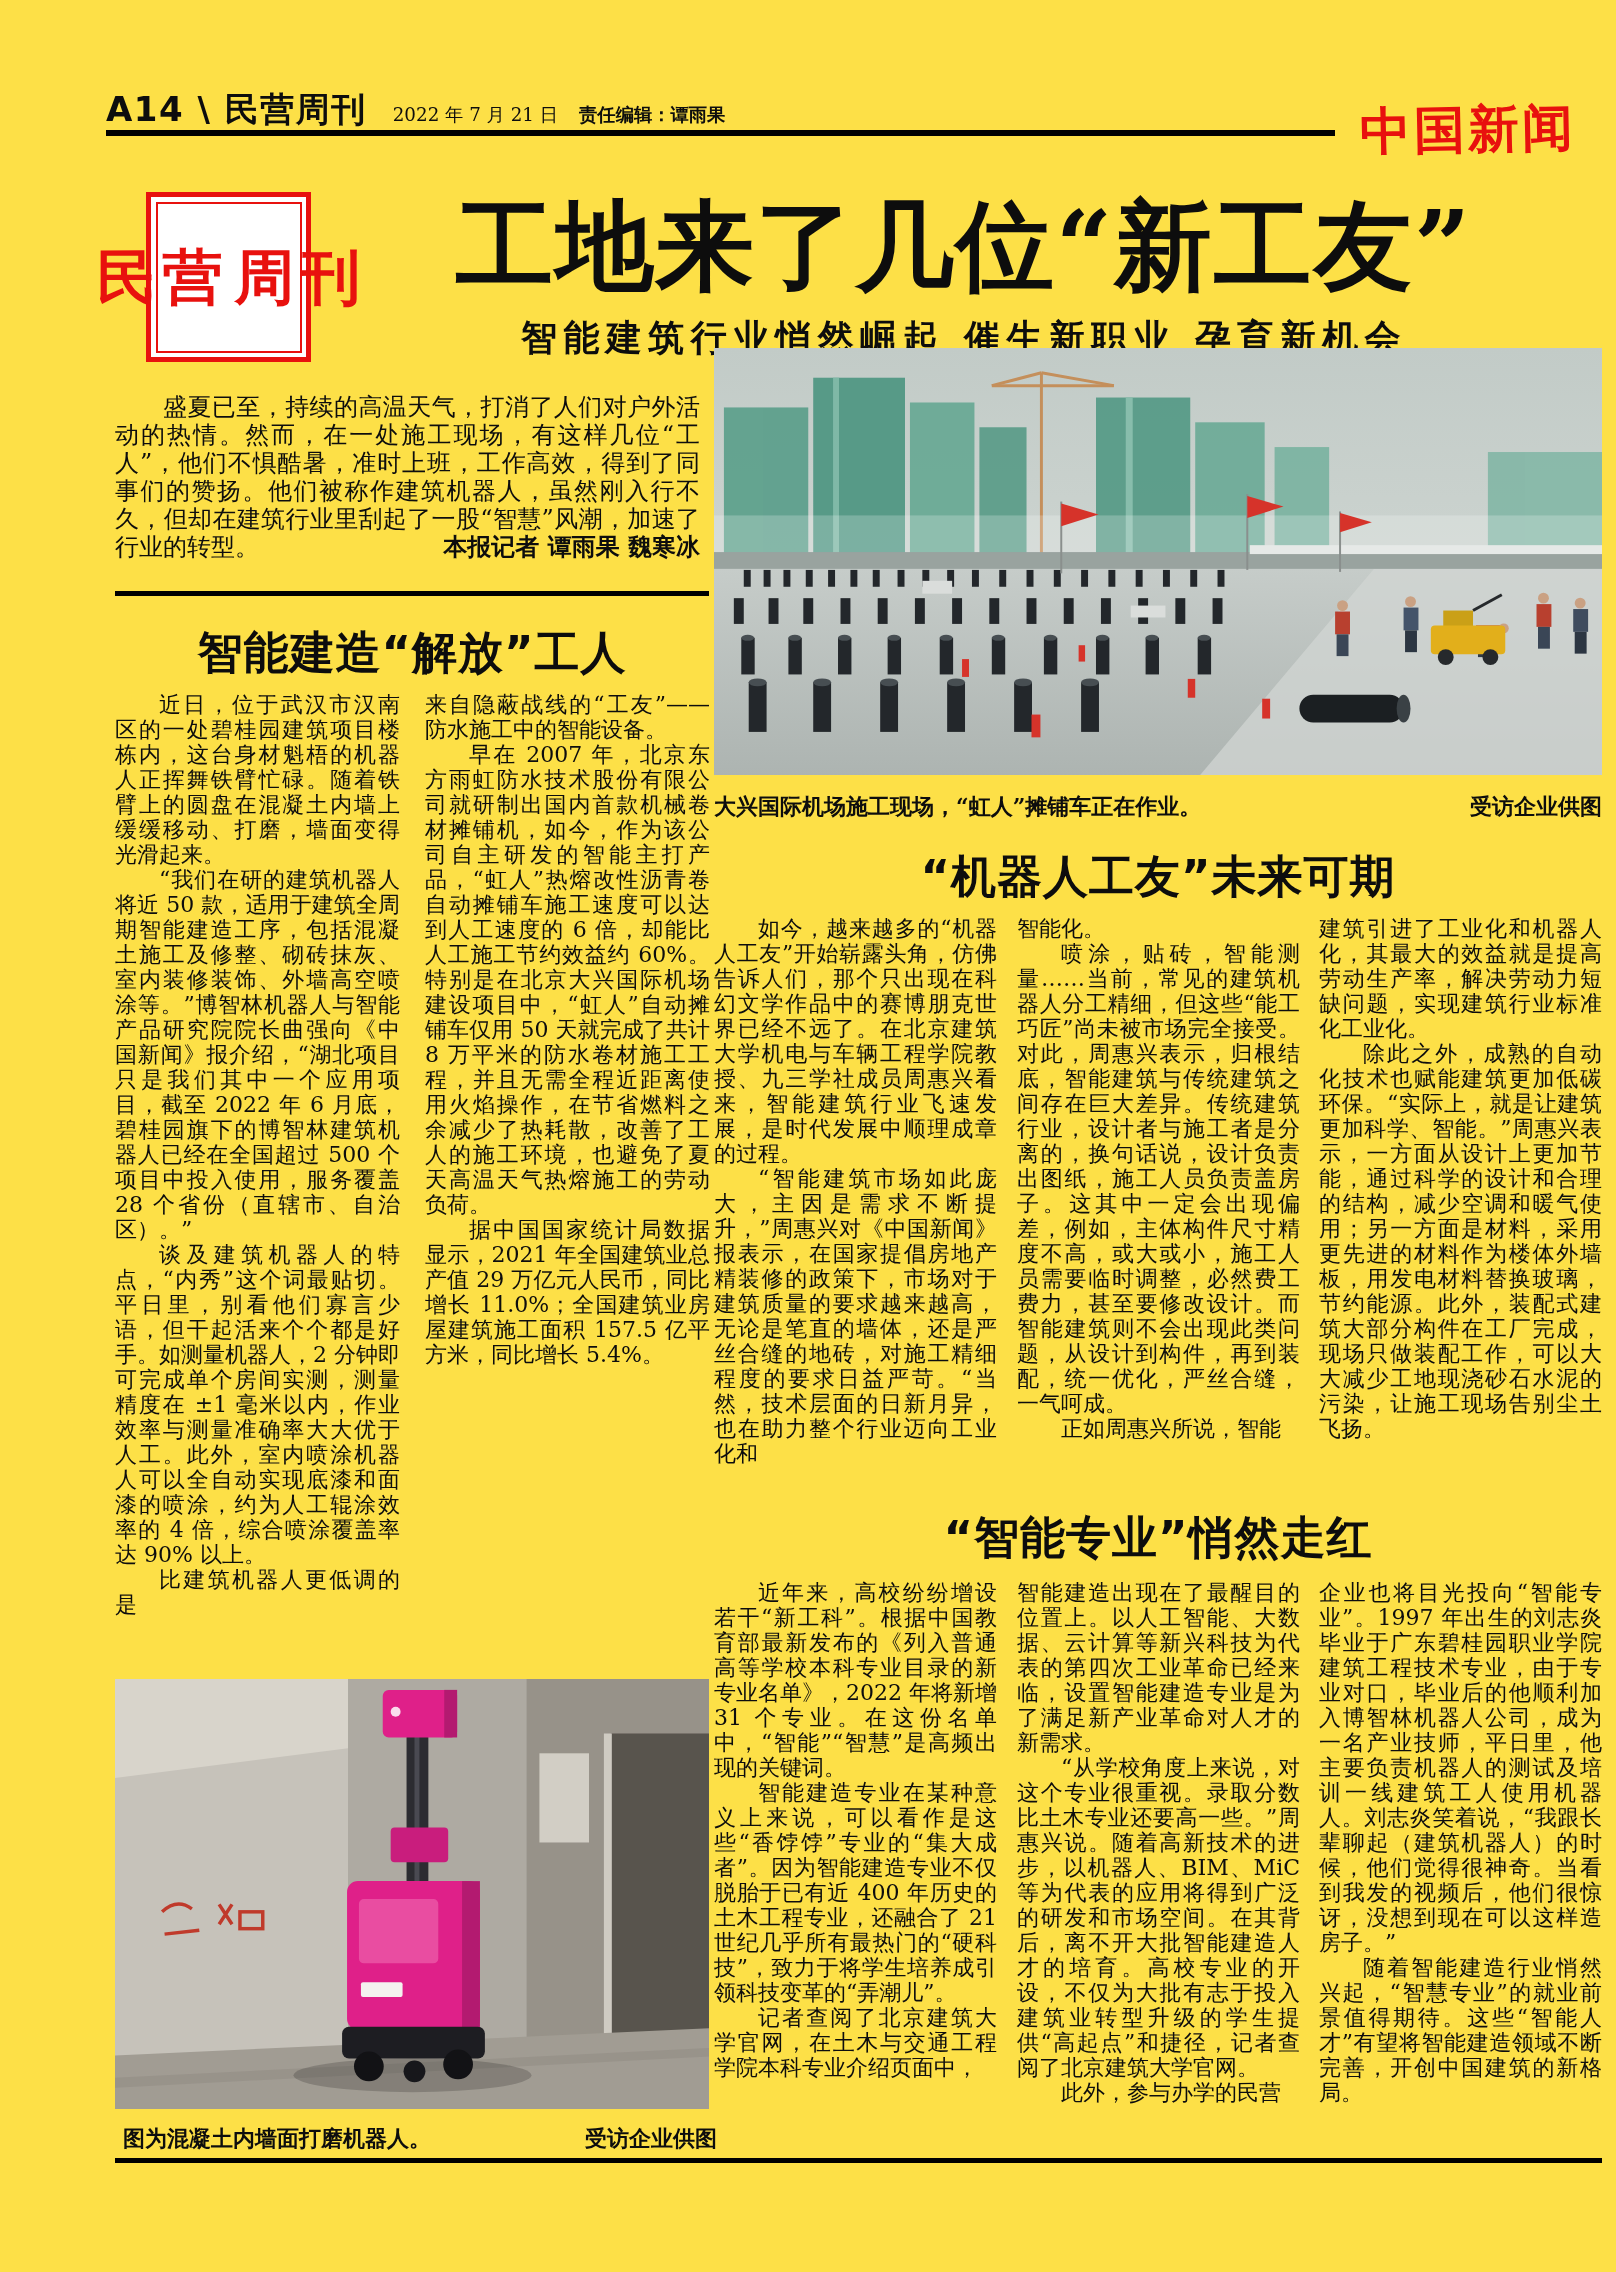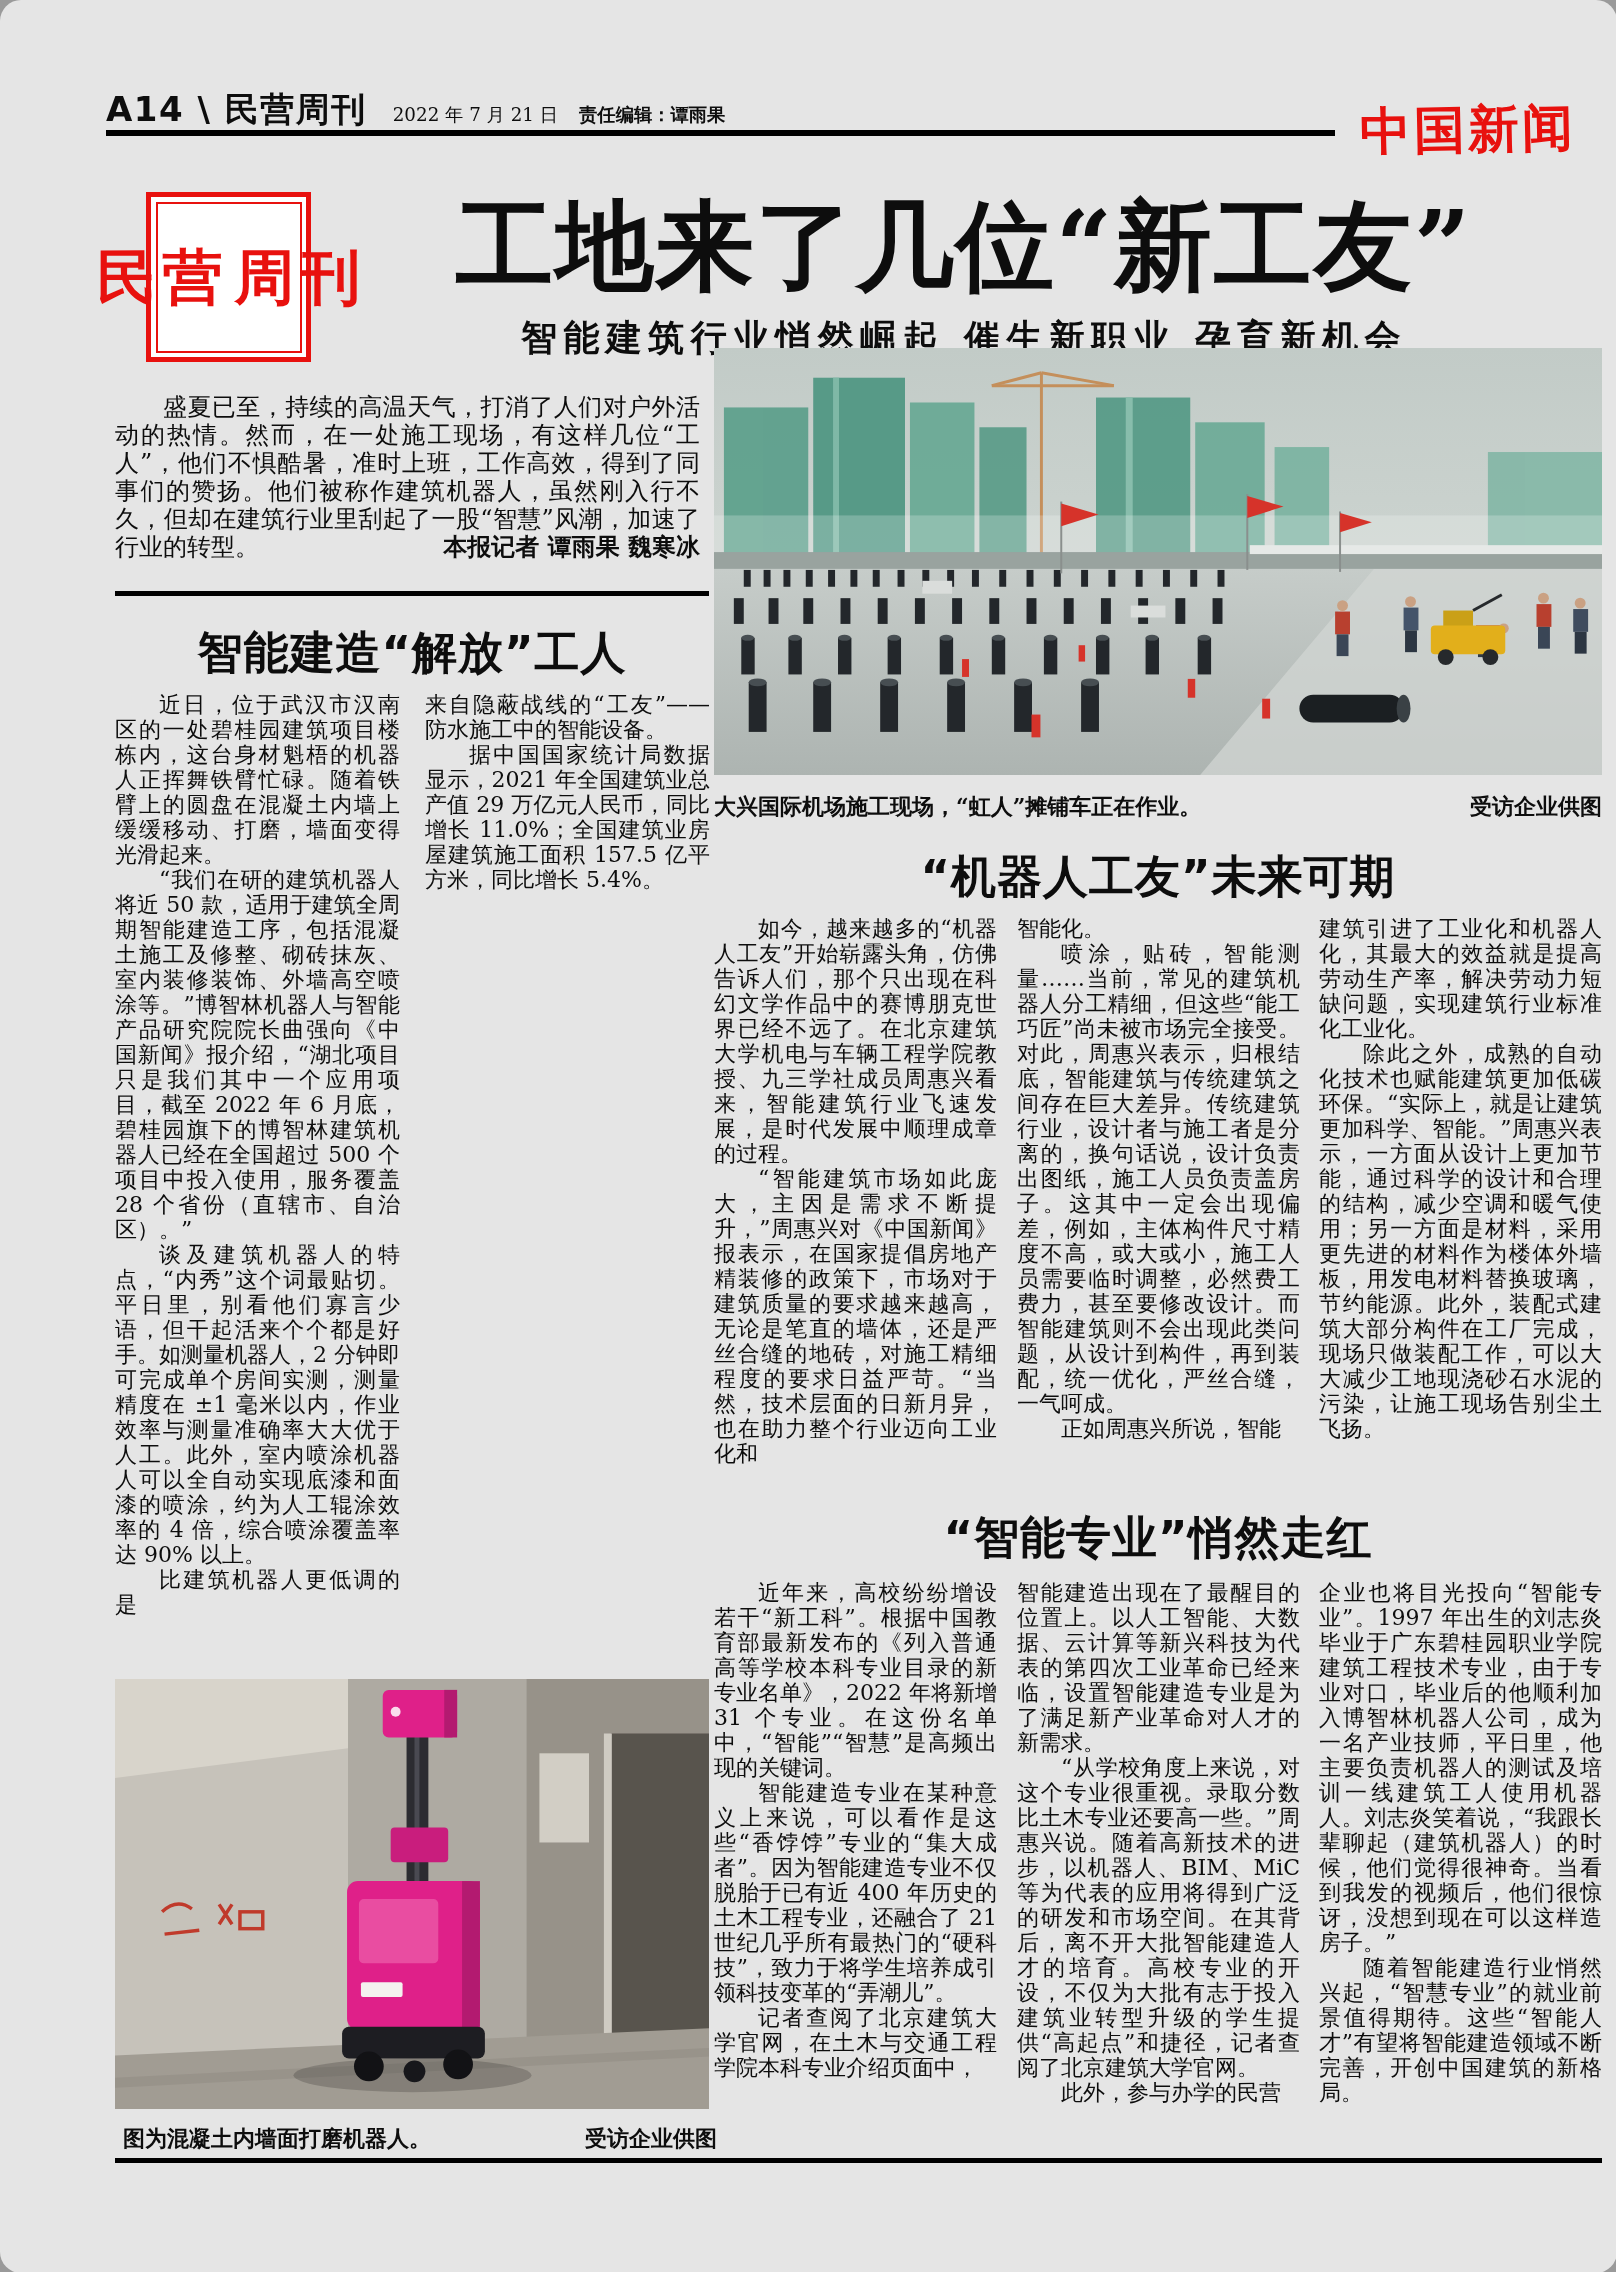--- a/index.html
+++ b/index.html
@@ -1,21 +1,20 @@
 <!DOCTYPE html>
 <html style="font-size:8px"><head>
 <meta charset="utf-8">
 <style>
   * { box-sizing: border-box; }
   html,body { margin:0; padding:0; background:#9a9a9a; }
   .page {
     position:relative; width:1617px; height:2273px; margin:0 auto;
-    background:#e5e5e5; color:#0d0d0d; overflow:hidden;
+    background:#fde047; color:#0d0d0d; overflow:hidden;
     font-family:"DejaVu Serif","Liberation Serif",serif;
-    border-radius:21px;
   }
   
   .hdr-row { position:absolute; left:106px; top:87px; display:flex; align-items:baseline; }
   .hdr-edition { font-family:"DejaVu Sans","Liberation Sans",sans-serif; font-weight:bold; font-size:34px; letter-spacing:1.5px; }
   .hdr-date { font-size:18.3px; margin-left:26px; }
   .hdr-editor { font-size:18.3px; margin-left:21px; font-weight:bold; }
   .hdr-rule { position:absolute; left:106px; top:130px; width:1229px; height:5.5px; background:#000; }
   .hdr-logo { position:absolute; left:1360px; top:96px; font-size:51px; font-weight:bold;
               color:#e8110e; letter-spacing:3px; transform:rotate(-1.2deg); }
   
@@ -269,20 +268,21 @@
 
   <div class="sec-head" id="h1">智能建造“解放”工人</div>
   <div class="col" id="s1c1">
     <p>近日，位于武汉市汉南区的一处碧桂园建筑项目楼栋内，这台身材魁梧的机器人正挥舞铁臂忙碌。随着铁臂上的圆盘在混凝土内墙上缓缓移动、打磨，墙面变得光滑起来。</p>
     <p>“我们在研的建筑机器人将近 50 款，适用于建筑全周期智能建造工序，包括混凝土施工及修整、砌砖抹灰、室内装修装饰、外墙高空喷涂等。”博智林机器人与智能产品研究院院长曲强向《中国新闻》报介绍，“湖北项目只是我们其中一个应用项目，截至 2022 年 6 月底，碧桂园旗下的博智林建筑机器人已经在全国超过 500 个项目中投入使用，服务覆盖 28 个省份（直辖市、自治区）。”</p>
     <p>谈及建筑机器人的特点，“内秀”这个词最贴切。平日里，别看他们寡言少语，但干起活来个个都是好手。如测量机器人，2 分钟即可完成单个房间实测，测量精度在 ±1 毫米以内，作业效率与测量准确率大大优于人工。此外，室内喷涂机器人可以全自动实现底漆和面漆的喷涂，约为人工辊涂效率的 4 倍，综合喷涂覆盖率达 90% 以上。</p>
     <p>比建筑机器人更低调的是</p>
   </div>
   <div class="col" id="s1c2">
     <p class="cont">来自隐蔽战线的“工友”——防水施工中的智能设备。</p>
+    <p>早在 2007 年，北京东方雨虹防水技术股份有限公司就研制出国内首款机械卷材摊铺机，如今，作为该公司自主研发的智能主打产品，“虹人”热熔改性沥青卷自动摊铺车施工速度可以达到人工速度的 6 倍，却能比人工施工节约效益约 60%。特别是在北京大兴国际机场建设项目中，“虹人”自动摊铺车仅用 50 天就完成了共计 8 万平米的防水卷材施工工程，并且无需全程近距离使用火焰操作，在节省燃料之余减少了热耗散，改善了工人的施工环境，也避免了夏天高温天气热熔施工的劳动负荷。</p>
     <p>据中国国家统计局数据显示，2021 年全国建筑业总产值 29 万亿元人民币，同比增长 11.0%；全国建筑业房屋建筑施工面积 157.5 亿平方米，同比增长 5.4%。</p>
   </div>
 
   <div class="sec-head" id="h2">“机器人工友”未来可期</div>
   <div class="col" id="s2c1">
     <p>如今，越来越多的“机器人工友”开始崭露头角，仿佛告诉人们，那个只出现在科幻文学作品中的赛博朋克世界已经不远了。在北京建筑大学机电与车辆工程学院教授、九三学社成员周惠兴看来，智能建筑行业飞速发展，是时代发展中顺理成章的过程。</p>
     <p>“智能建筑市场如此庞大，主因是需求不断提升，”周惠兴对《中国新闻》报表示，在国家提倡房地产精装修的政策下，市场对于建筑质量的要求越来越高，无论是笔直的墙体，还是严丝合缝的地砖，对施工精细程度的要求日益严苛。“当然，技术层面的日新月异，也在助力整个行业迈向工业化和</p>
   </div>
   <div class="col" id="s2c2">
     <p class="cont">智能化。</p>

